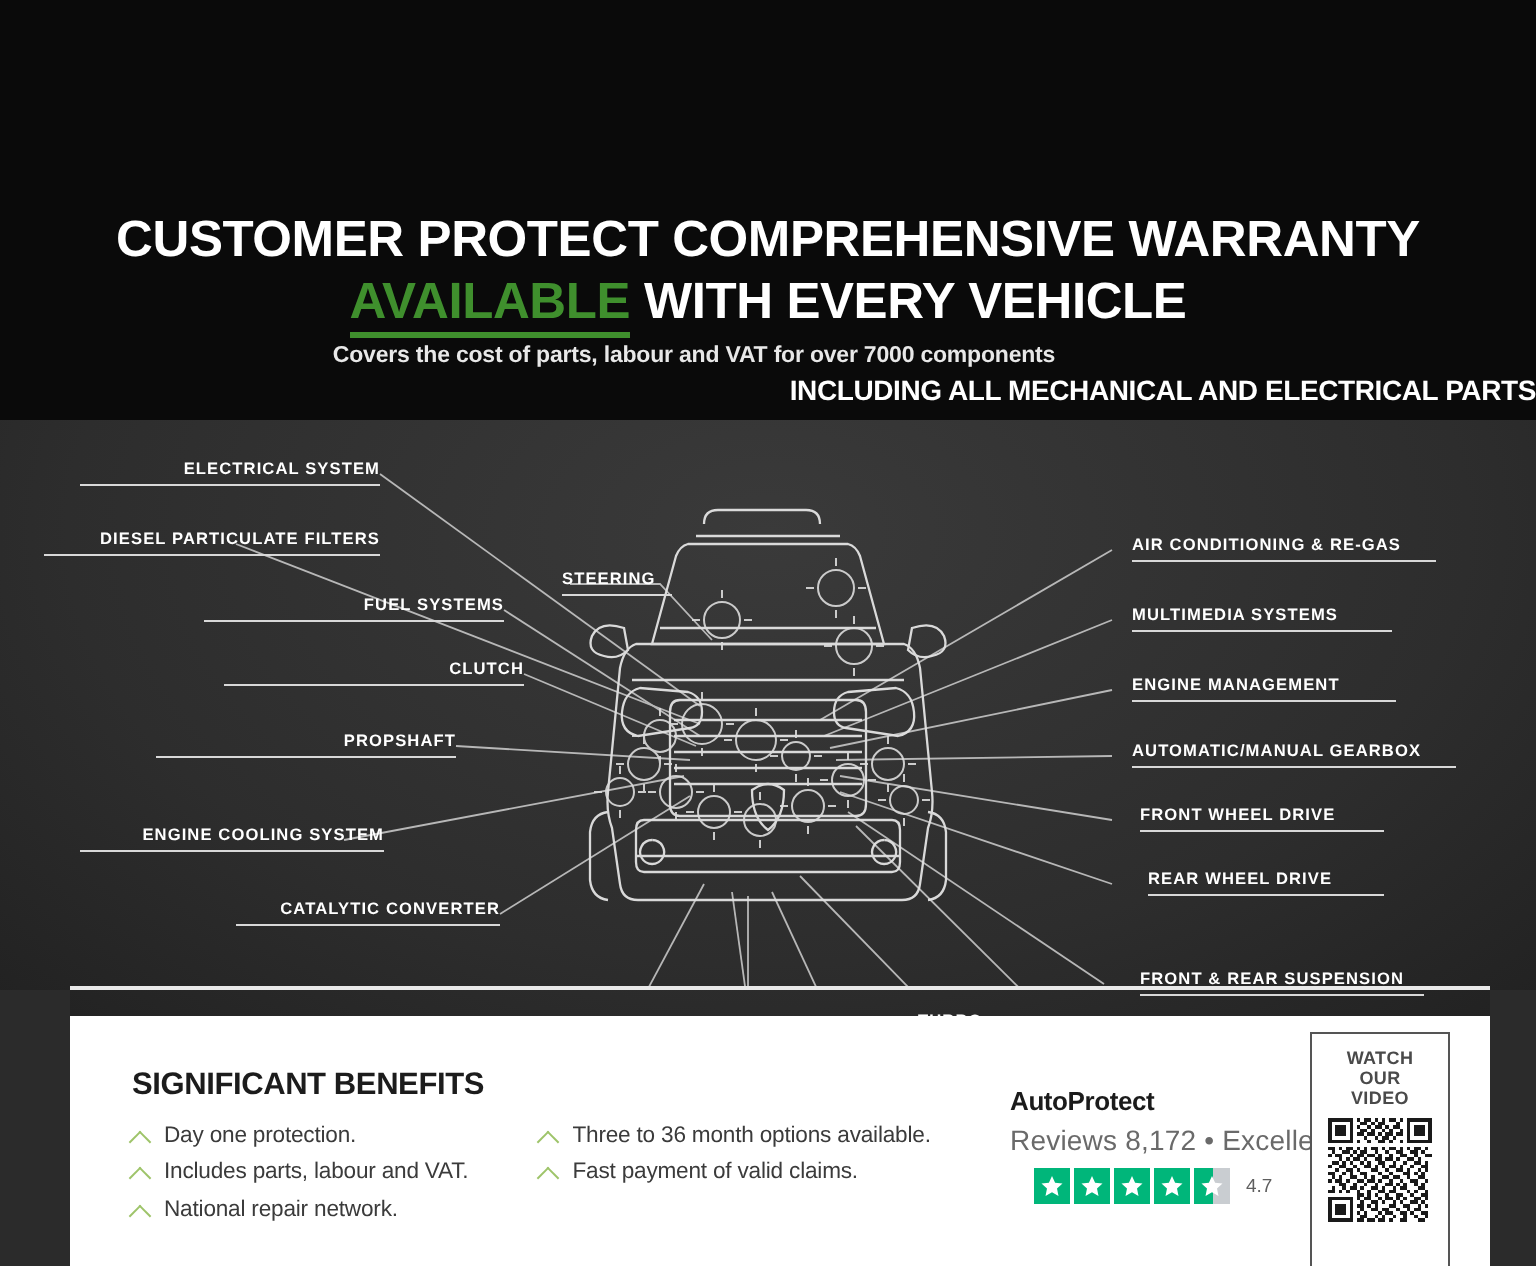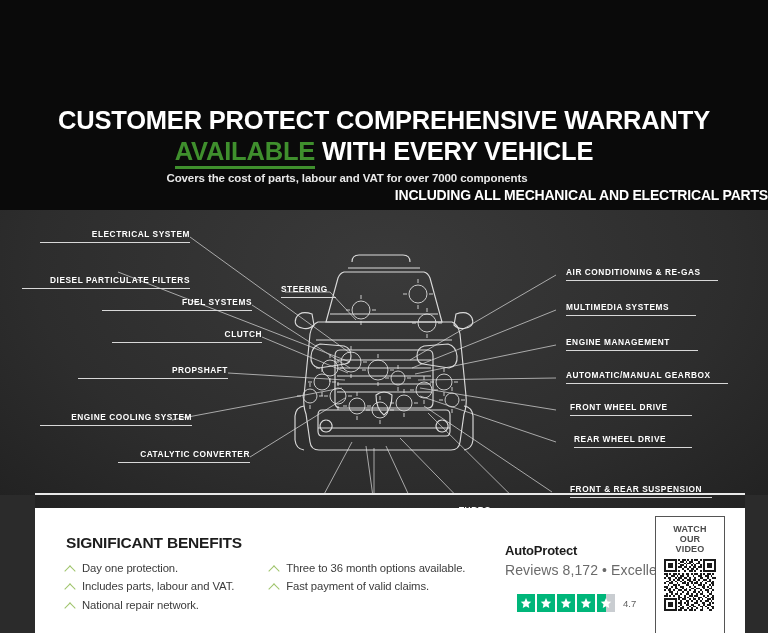--- a/index.html
+++ b/index.html
@@ -102,21 +102,21 @@
     content:""; position:absolute; left:0; top:3px; width:7px; height:7px;
     border-left:1.4px solid #9ec46a; border-top:1.4px solid #9ec46a;
     transform:rotate(45deg);
   }
   .btext { color:#3b3b3b; font-size:11.3px; line-height:1.45; letter-spacing:-0.1px; }
 
   
   .tp { position:absolute; left:470px; top:35px; }
   .tp-name { color:#1b1b1b; font-size:13px; font-weight:bold; letter-spacing:-0.2px; }
   .tp-meta { color:#6a6a6a; font-size:14px; margin-top:4px; letter-spacing:0.1px; }
-  .tp-stars { display:flex; align-items:center; gap:2px; margin-top:16px;padding-left:12px; }
+  .tp-stars { display:flex; align-items:center; gap:2px; margin-top:6px;padding-left:12px; }
   .star {
     width:18px; height:18px; background:#00b67a;
     display:flex; align-items:center; justify-content:center;
   }
   .star.half { background:linear-gradient(90deg,#00b67a 52%, #c9cdd1 52%); }
   .star svg { display:block; }
   .tp-score { color:#5e5e5e; font-size:9.5px; margin-left:6px; }
 
   
   .qrbox {
@@ -272,21 +272,21 @@
             <path d="M310 177 v-4 M310 195 v4 M301 186 h-4 M319 186 h4"></path>
           </g>
         <g>
             <circle cx="398" cy="168" r="7"></circle>
             <path d="M398 159 v-4 M398 177 v4 M389 168 h-4 M407 168 h4"></path>
           </g>
       </g>
     </svg>
 
     <div class="lbl l" style="left:40px;  top:19px;  width:150px;">ELECTRICAL SYSTEM</div>
-    <div class="lbl l" style="left:22px;  top:54px;  width:168px;margin-top:11px;">DIESEL PARTICULATE FILTERS</div>
+    <div class="lbl l" style="left:22px;  top:54px;  width:168px;">DIESEL PARTICULATE FILTERS</div>
     <div class="lbl l" style="left:102px; top:87px;  width:150px;">FUEL SYSTEMS</div>
     <div class="lbl l" style="left:112px; top:119px; width:150px;">CLUTCH</div>
     <div class="lbl l" style="left:78px;  top:155px; width:150px;">PROPSHAFT</div>
     <div class="lbl l" style="left:40px;  top:202px; width:152px;">ENGINE COOLING SYSTEM</div>
     <div class="lbl l" style="left:118px; top:239px; width:132px;">CATALYTIC CONVERTER</div>
 
     <div class="lbl r" style="left:281px; top:74px; width:55px;">STEERING</div>
 
     <div class="lbl r" style="left:566px; top:57px;  width:152px;">AIR CONDITIONING &amp; RE-GAS</div>
     <div class="lbl r" style="left:566px; top:92px;  width:130px;">MULTIMEDIA SYSTEMS</div>

